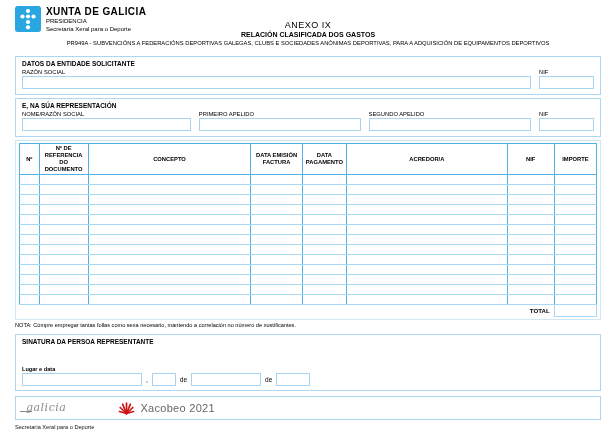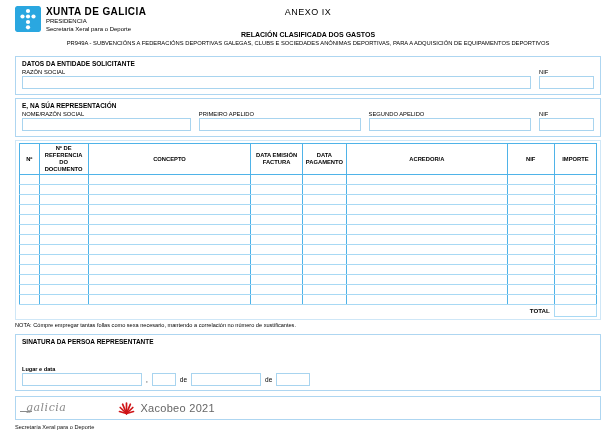--- a/index.html
+++ b/index.html
@@ -8,21 +8,21 @@
     width:616px; height:440px; background:#fff; position:relative;
     font-family:"Liberation Sans", sans-serif; color:#000;
     padding:4px 15px 0 15px; overflow:hidden;
   }
   
   .header { position:relative; height:52px; }
   .logo-row { position:absolute; left:0; top:2px; display:flex; gap:5px; align-items:flex-start; }
   .logo-square { width:26px; height:26px; border-radius:2px; flex:0 0 auto; }
   .org-name { font-size:10px; font-weight:bold; letter-spacing:0.4px; line-height:11px; }
   .dept-line { font-size:6px; line-height:7px; margin-top:1px; }
-  .anexo { position:absolute; top:3px; left:0; right:0; text-align:center; font-size:9px; letter-spacing:0.5px; }
+  .anexo { position:absolute; top:16px; left:0; right:0; text-align:center; font-size:9px; letter-spacing:0.5px; }
   .titles { position:absolute; top:27px; left:0; right:0; text-align:center; }
   .form-title { font-size:7px; font-weight:bold; }
   .form-subtitle { font-size:5.8px; margin-top:2px; }
   
   .box { border:1px solid #aed6f1; padding:3px 6px 5px 6px; background:#fff; }
   .box + .box { margin-top:3px; }
   .box-title { font-size:6.5px; font-weight:bold; }
   .fields { display:flex; gap:8px; margin-top:2px; }
   .field { display:flex; flex-direction:column; }
   .field label { font-size:5.8px; margin-bottom:1px; white-space:nowrap; }

